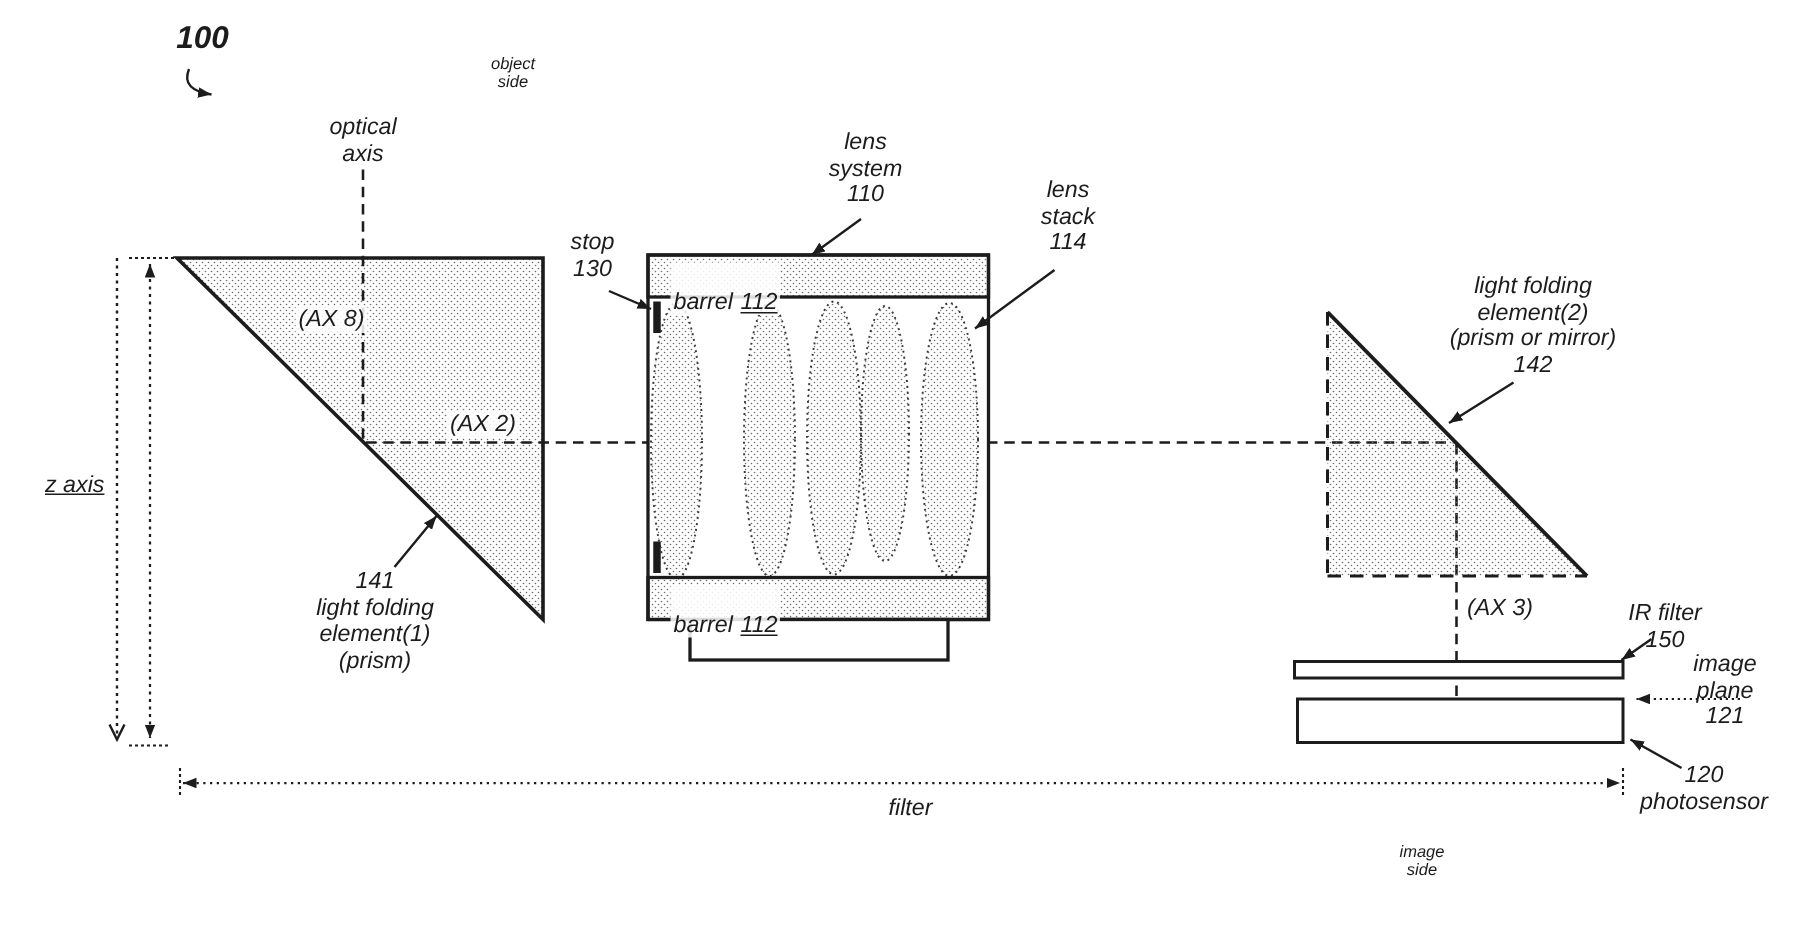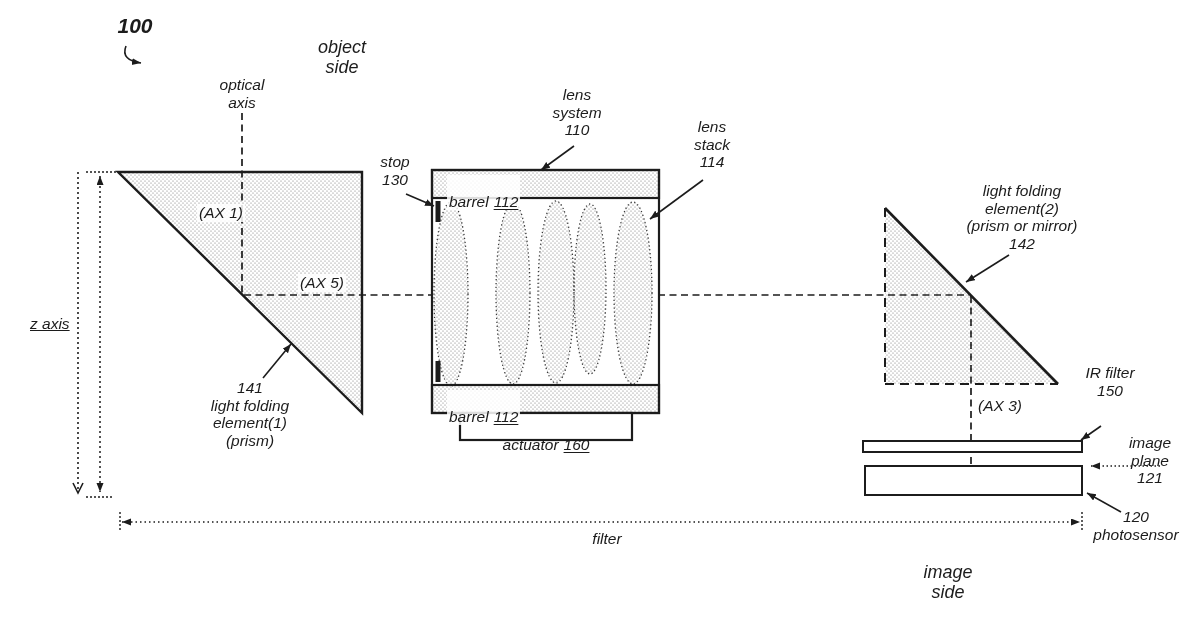--- a/index.html
+++ b/index.html
@@ -8,21 +8,21 @@
     font-family:"Liberation Sans",sans-serif;overflow:hidden;
   }
   .stage svg{position:absolute;left:0;top:0;}
   .lbl{
     position:absolute;font-style:italic;font-size:15.5px;line-height:1.13;
     color:#1c1c1c;white-space:pre-line;text-align:center;transform:translateX(-50%);
   }
   .lbl.leftalign{transform:none;text-align:right;}
   .halo{background:rgba(255,255,255,0.85);padding:0 2px;}
   .fig{font-size:21px;font-weight:bold;}
-  .side{font-size:18px;}
+  .side{font-size:11px;}
   .ref-underline{text-decoration:underline;text-underline-offset:2px;margin-left:5px;}
 </style>
 </head>
 <body>
 
 <div class="stage">
 
   <svg width="1200" height="626" viewBox="0 0 1200 626">
     <defs>
       <pattern id="stipple" width="4" height="4" patternUnits="userSpaceOnUse">
@@ -85,22 +85,22 @@
     <line x1="1101" y1="426" x2="1081" y2="440" stroke="#1c1c1c" stroke-width="1.6" marker-end="url(#arrow)"></line>
     <line x1="1160" y1="466" x2="1091" y2="466" stroke="#1c1c1c" stroke-width="1.4" stroke-dasharray="1.5 2.5" marker-end="url(#arrow)"></line>
     <line x1="1121" y1="512" x2="1087" y2="493" stroke="#1c1c1c" stroke-width="1.6" marker-end="url(#arrow)"></line>
   </svg>
 
   <div class="lbl fig" style="left:135px;top:14px;">100</div>
   <div class="lbl side" style="left:342px;top:37px;">object
 side</div>
   <div class="lbl" style="left:242px;top:76px;">optical
 axis</div>
-  <div class="lbl halo" style="left:221px;top:204px;">(AX 1)</div>
-  <div class="lbl halo" style="left:322px;top:274px;">(AX 5)</div>
+  <div class="lbl halo" style="left:221px;top:204px;">(AX 8)</div>
+  <div class="lbl halo" style="left:322px;top:274px;">(AX 2)</div>
   <div class="lbl" style="left:1000px;top:397px;">(AX 3)</div>
   <div class="lbl leftalign" style="left:30px;top:315px;text-decoration:underline;">z axis</div>
   <div class="lbl" style="left:250px;top:379px;">141
 light folding
 element(1)
 (prism)</div>
   <div class="lbl" style="left:577px;top:86px;">lens
 system
 110</div>
   <div class="lbl" style="left:712px;top:118px;">lens
@@ -108,29 +108,26 @@
 114</div>
   <div class="lbl" style="left:395px;top:153px;">stop
 130</div>
 
   <div class="lbl leftalign halo" style="left:447px;top:175px;">
     <span>barrel</span><span class="ref-underline">112</span>
   </div>
   <div class="lbl leftalign halo" style="left:447px;top:390px;">
     <span>barrel</span><span class="ref-underline">112</span>
   </div>
-  <div class="lbl" style="left:546px;top:418px;">
-    <span>actuator</span><span class="ref-underline">160</span>
-  </div>
 
   <div class="lbl" style="left:1022px;top:182px;">light folding
 element(2)
 (prism or mirror)
 142</div>
-  <div class="lbl" style="left:1110px;top:364px;">IR filter
+  <div class="lbl" style="left:1110px;top:400px;">IR filter
 150</div>
   <div class="lbl" style="left:1150px;top:434px;">image
 plane
 121</div>
   <div class="lbl" style="left:1136px;top:508px;">120
 photosensor</div>
   <div class="lbl side" style="left:948px;top:562px;">image
 side</div>
   <div class="lbl" style="left:607px;top:530px;">filter</div>
 

